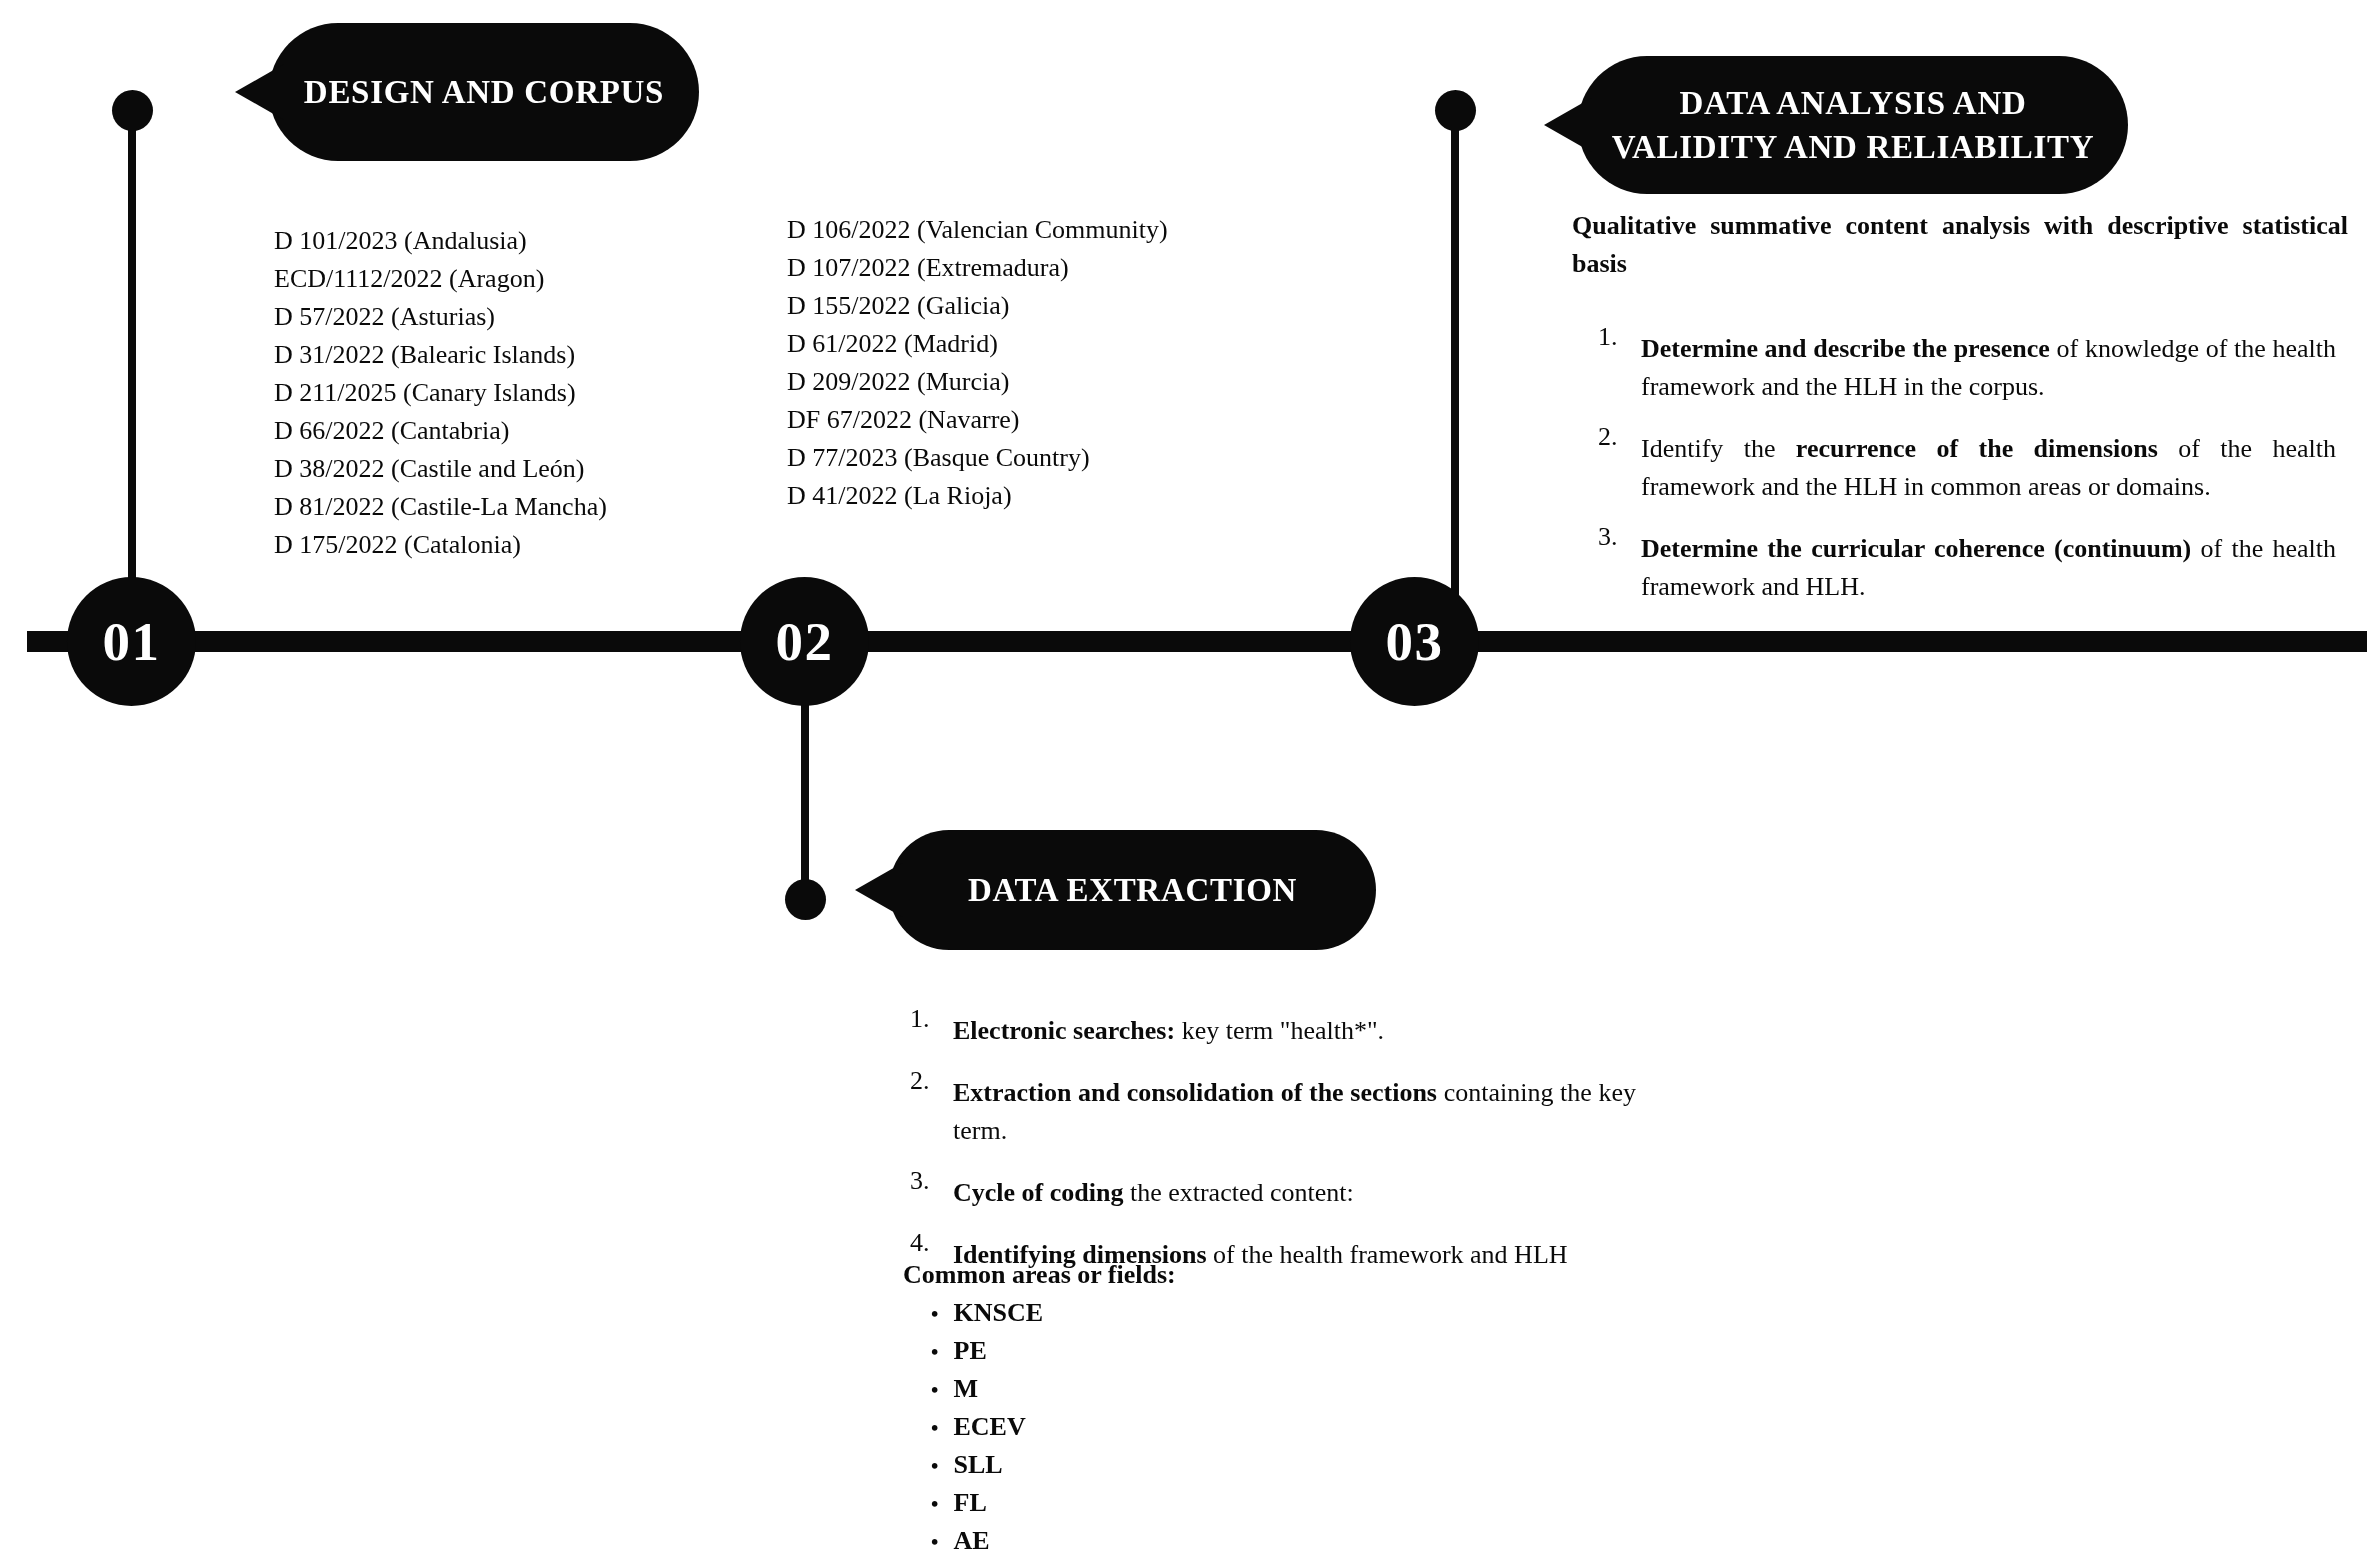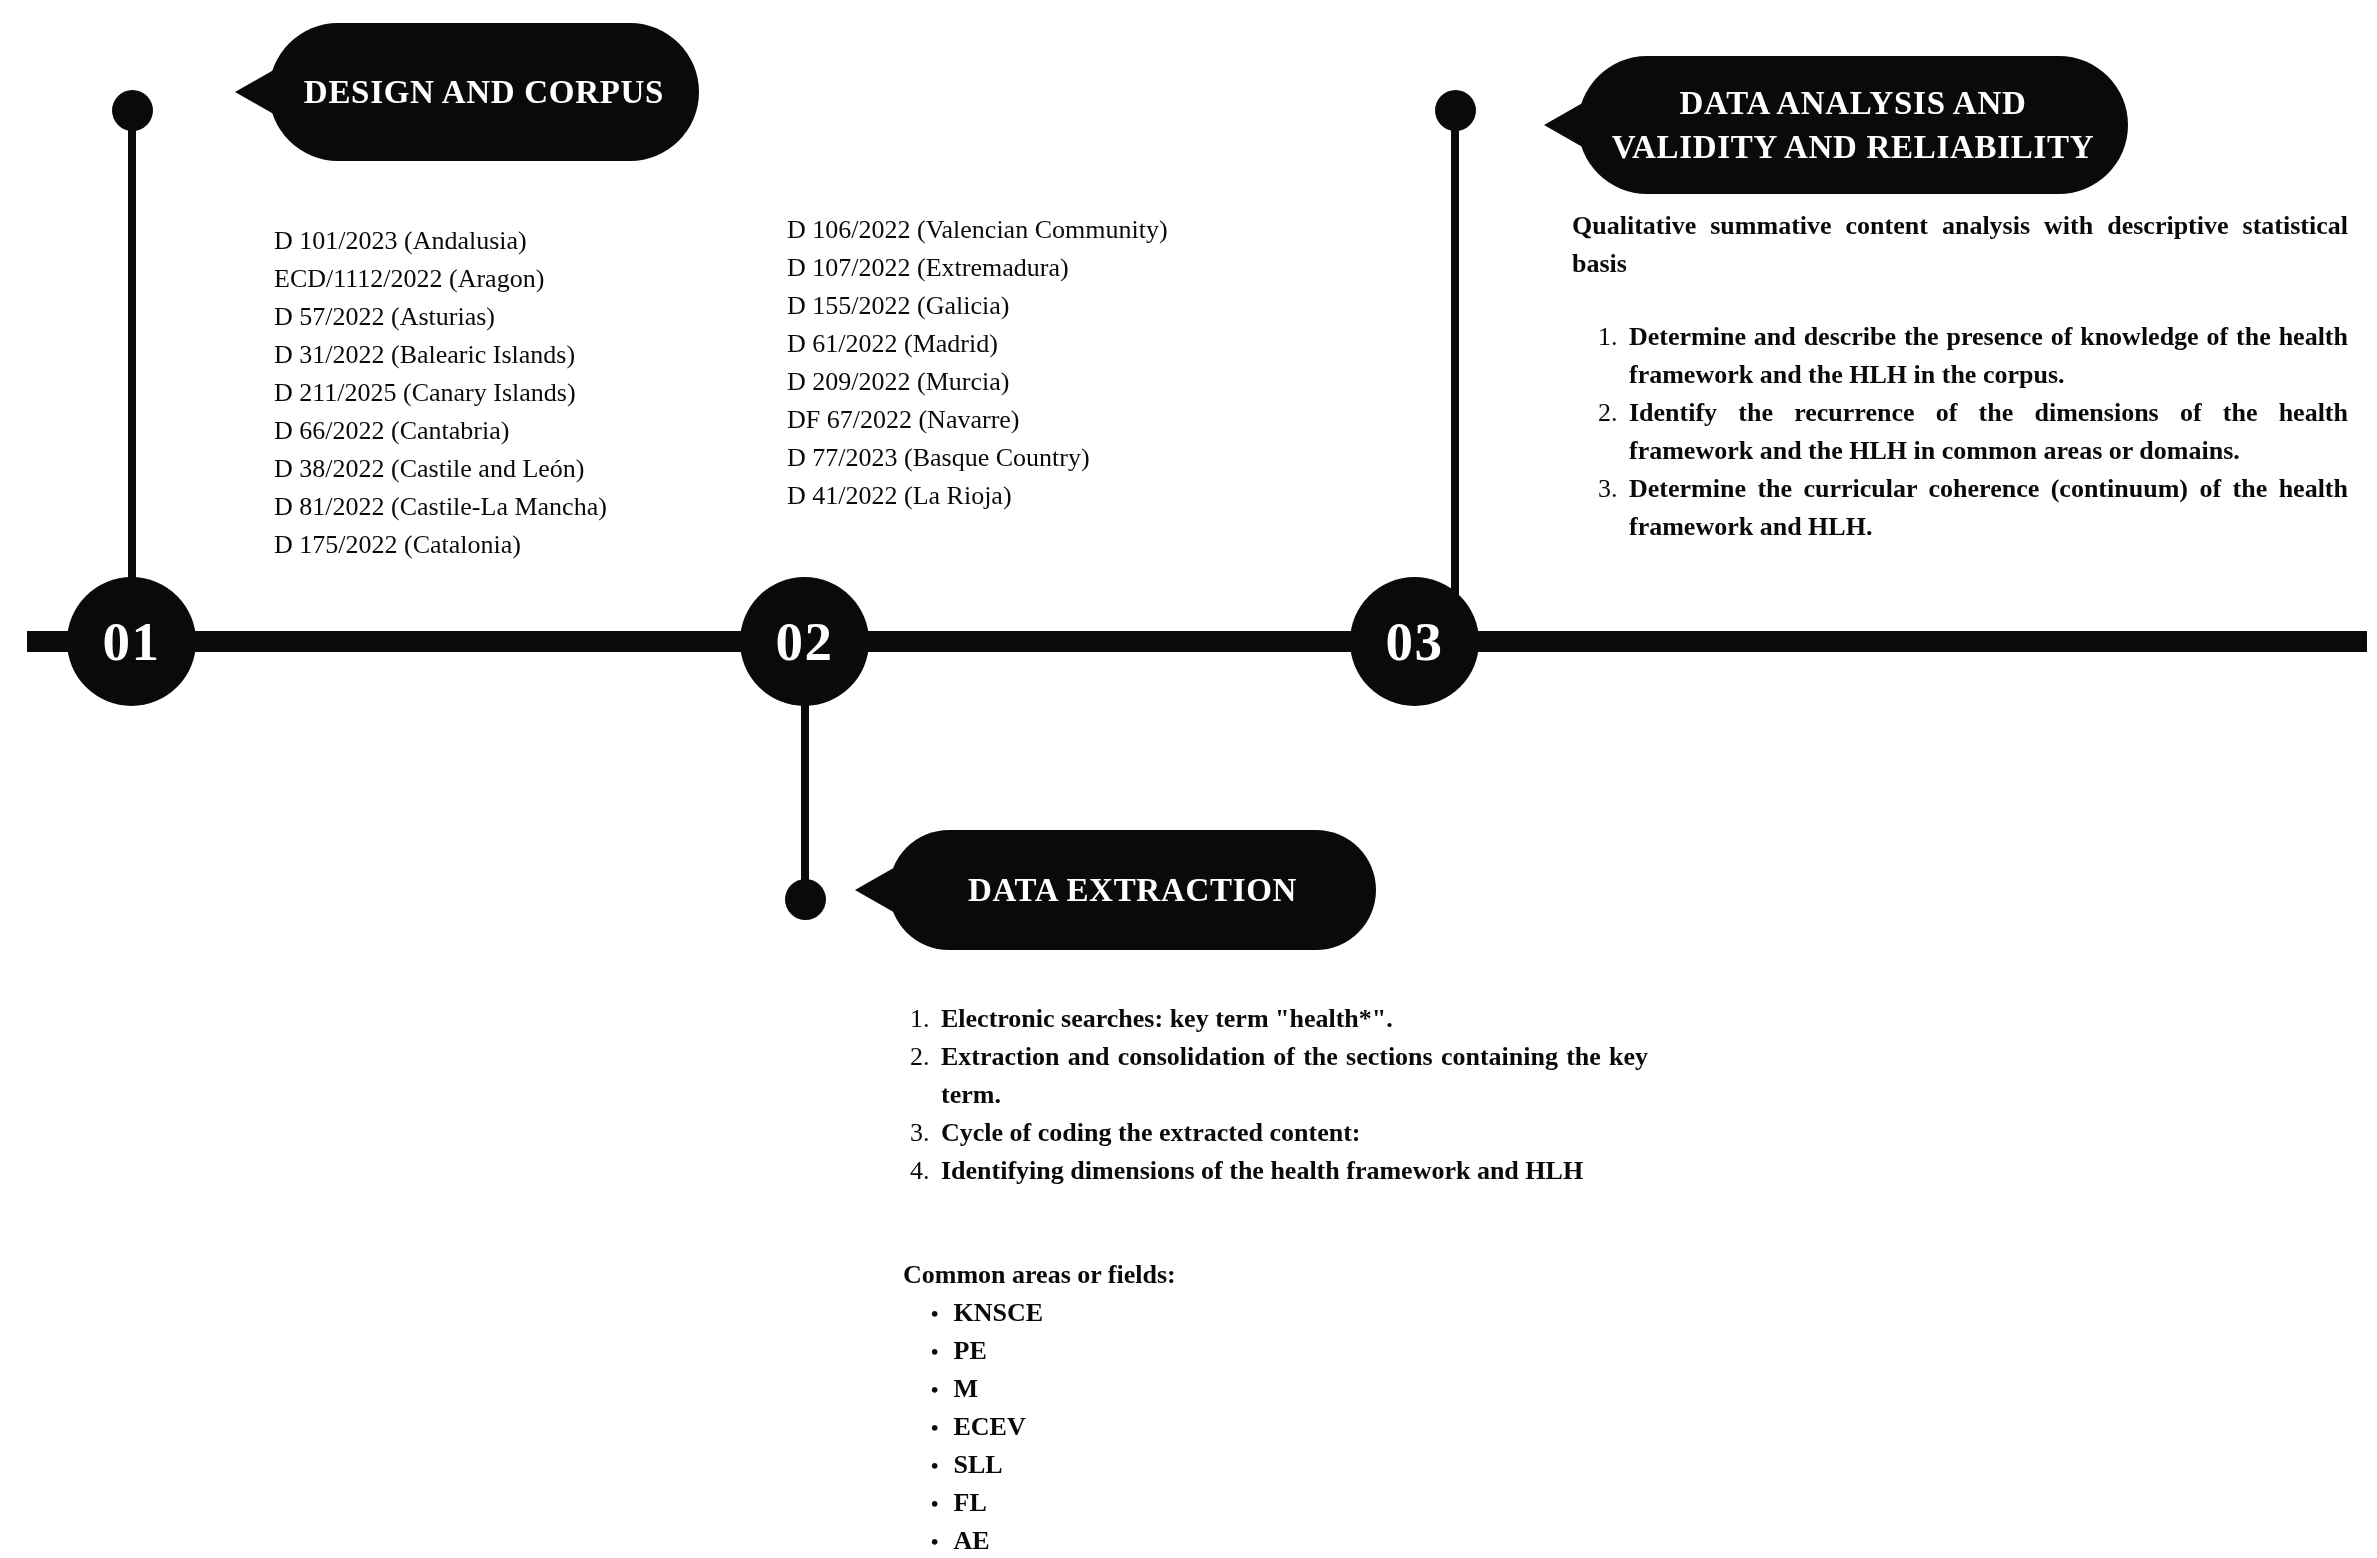--- a/index.html
+++ b/index.html
@@ -37,21 +37,21 @@
   .textblock{position:absolute;font-size:26px;line-height:38px;}
   #decrees1{left:238px;top:222px;margin-left:36px;}
   #decrees2{left:787px;top:211px;}
 
   #p3-intro{left:1572px;top:207px;width:776px;font-weight:700;text-align:justify;}
   #p3-steps{left:1598px;top:318px;width:750px;}
   #p2-steps{left:910px;top:1000px;width:738px;}
 
   .li{display:flex;}
   .li .num{flex:0 0 31px;}
-  .li .txt{flex:1;text-align:justify;margin:0;font-weight:bold;}
+  .li .txt{flex:1;text-align:justify;margin:12px;}
 
   #common{left:903px;top:1256px;}
   #common .heading{font-weight:700;}
   #common ul{list-style:none;margin:0;padding:0 0 0 28px;}
   #common li{position:relative;padding-left:22.5px;font-weight:700;}
   #common li::before{content:"\2022";position:absolute;left:0;top:0.7px;font-size:21px;}
 
   #curricular{left:1460px;top:1254px;width:267px;text-align:center;font-weight:700;}
 </style>
 </head>

